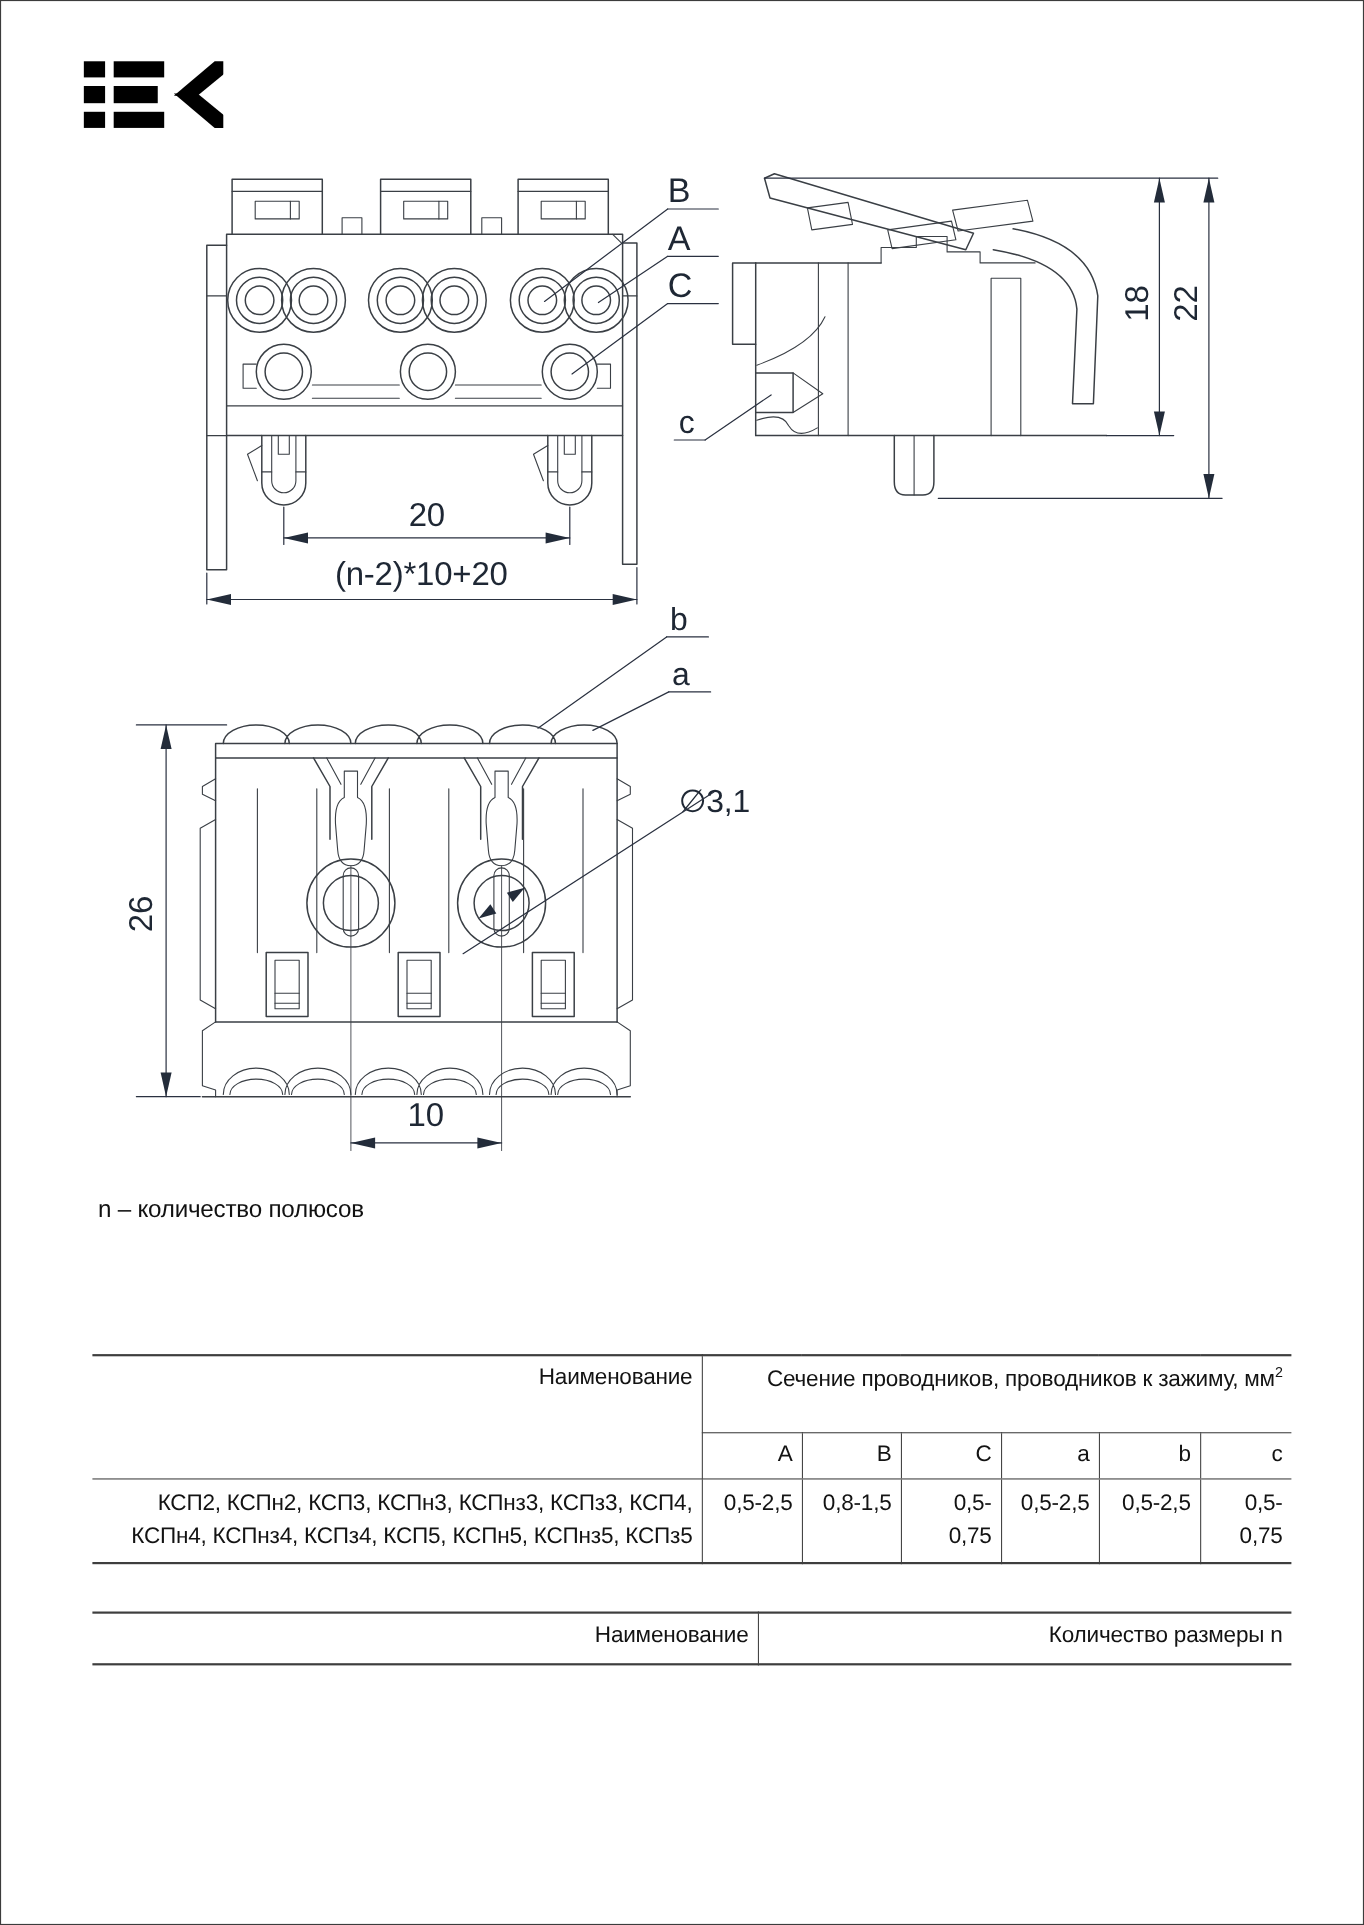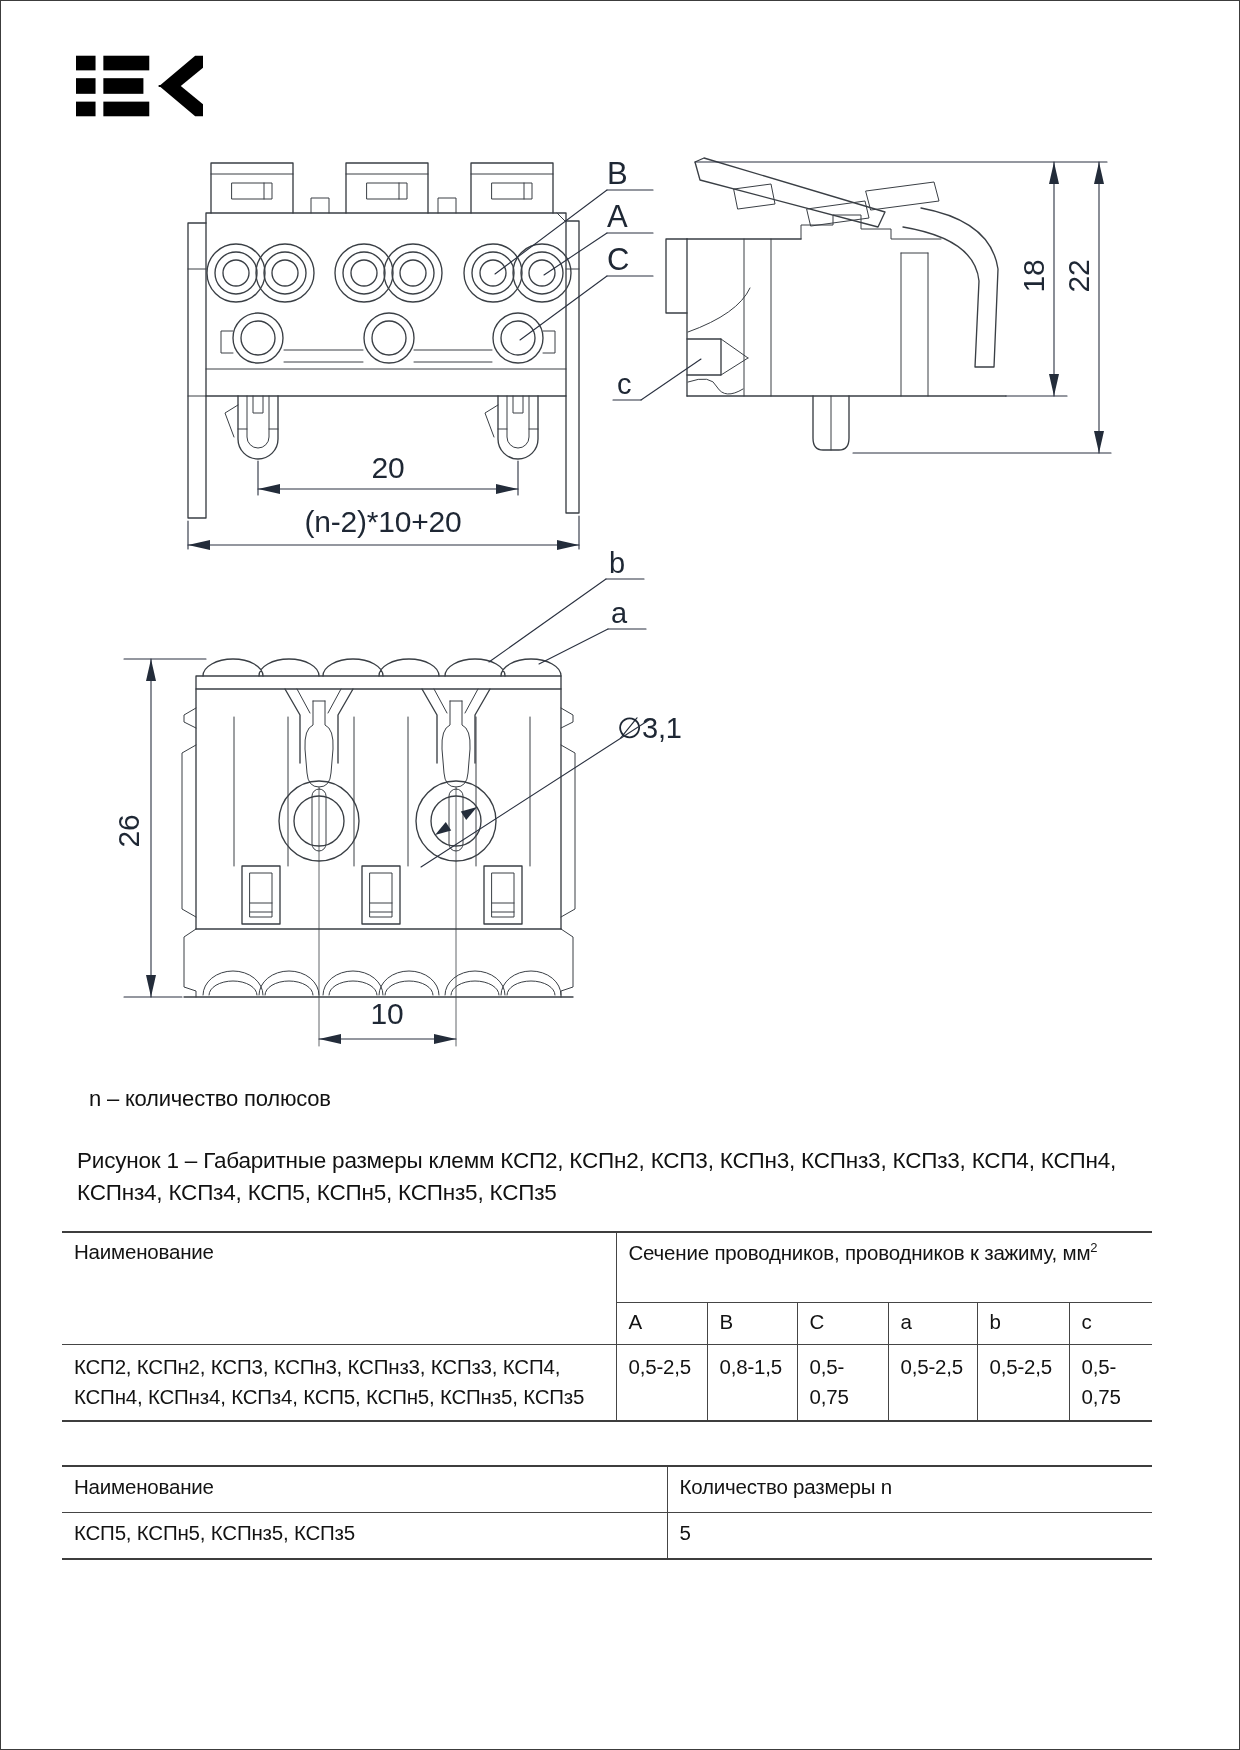--- a/index.html
+++ b/index.html
@@ -15,21 +15,21 @@
   .drawings .thin{stroke-width:1;}
   .drawings .cl{stroke-width:0.8;}
   .drawings .dim{stroke:#2a3140;stroke-width:1.1;}
   .drawings .arr{fill:#232c3a;stroke:none;}
   .drawings text{font-family:"Liberation Sans", sans-serif;fill:#1e2734;stroke:none;}
   .lbl{font-size:31px;}
   .lbl-s{font-size:29px;}
   .dimtxt{font-size:30px;}
   .note{position:absolute;left:88px;top:1085px;font-size:22px;color:#111;}
   .caption{position:absolute;left:76px;top:1144px;width:1048px;font-size:22.5px;line-height:32px;color:#111;}
-  table{border-collapse:collapse;table-layout:fixed;position:absolute;left:61px;width:1090px;font-size:20.5px;color:#131313;}
+  table{border-collapse:collapse;table-layout:fixed;position:absolute;left:83px;width:1090px;font-size:20.5px;color:#131313;text-align:right;}
   .t1{top:1230px;border-top:2.5px solid #3e3e3e;border-bottom:2.5px solid #3e3e3e;}
   .t2{top:1464px;border-top:2.5px solid #3e3e3e;border-bottom:2.5px solid #3e3e3e;}
   td{vertical-align:top;padding:7px 8px 4px 12px;font-weight:400;}
   .bb{border-bottom:1.4px solid #454545;}
   .br{border-right:1.4px solid #454545;}
   .bl{border-left:1.4px solid #454545;}
   .t1 .h1{height:58px;}
   .t1 .h2{height:30px;}
   .t1 .d{height:64px;line-height:30px;}
   .t2 td{height:33px;padding-top:8px;}
@@ -242,21 +242,20 @@
       <text class="dimtxt" transform="rotate(-90 127 830)" x="127" y="830" text-anchor="middle" dy="0.35em">26</text>
 
       <path d="M318,1038 H455" class="dim"></path>
       <path d="M318,1038 L340,1033 L340,1043 Z" class="arr"></path>
         <path d="M455,1038 L433,1033 L433,1043 Z" class="arr"></path>
       <text class="dimtxt" x="386" y="1023" text-anchor="middle">10</text>
     </g>
   </svg>
 
   <div class="note">n – количество полюсов</div>
-  <div class="caption">Рисунок 1 – Габаритные размеры клемм КСП2, КСПн2, КСП3, КСПн3, КСПнз3, КСПз3, КСП4, КСПн4, КСПнз4, КСПз4, КСП5, КСПн5, КСПнз5, КСПз5</div>
 
   <table class="t1">
     <colgroup>
       <col style="width:554px">
         <col style="width:91px">
         <col style="width:90px">
         <col style="width:91px">
       <col style="width:89px">
         <col style="width:92px">
         <col style="width:83px">
@@ -291,20 +290,16 @@
   <table class="t2">
     <colgroup>
         <col style="width:605px">
         <col style="width:485px">
       </colgroup>
     <tbody>
         <tr>
       <td class="br bb">Наименование</td>
       <td class="bb">Количество размеры n</td>
     </tr>
-    <tr>
-      <td class="br">КСП5, КСПн5, КСПнз5, КСПз5</td>
-      <td>5</td>
-    </tr>
   </tbody>
     </table>
 
 </div>
 
 </body></html>

